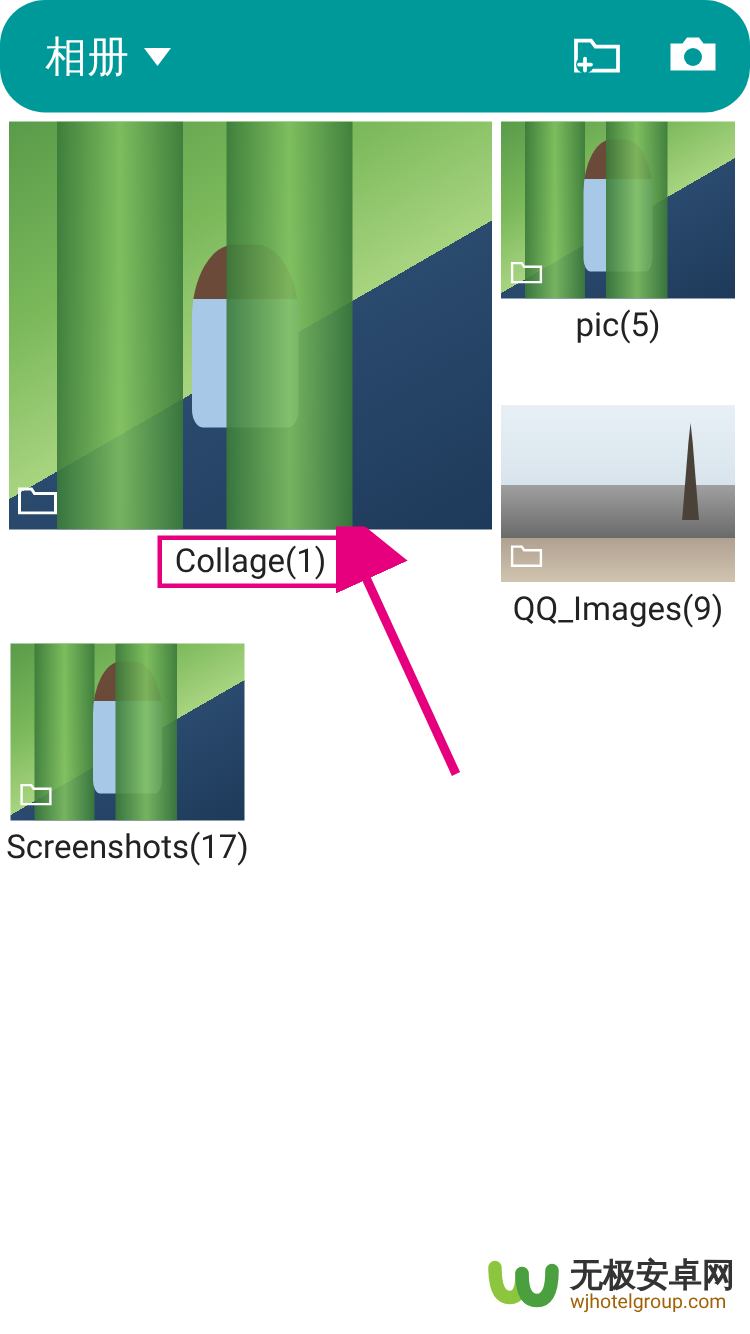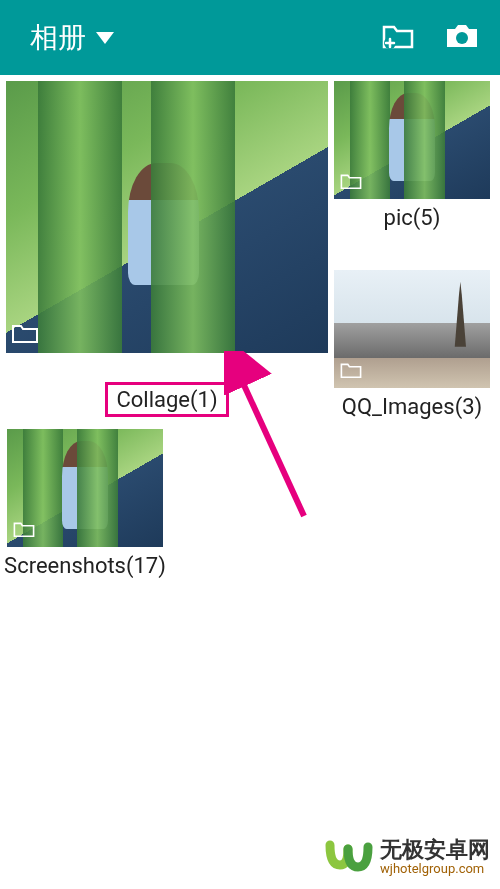--- a/index.html
+++ b/index.html
@@ -11,20 +11,21 @@
     position: relative;
     overflow: hidden;
   }
   .header {
     height: 75px;
     background: #009999;
     display: flex;
     align-items: center;
     padding: 0 20px 0 30px;
     color: #fff;
+    border-radius: 30px;
   }
   .header-title {
     font-size: 28px;
     font-weight: 400;
     display: flex;
     align-items: center;
   }
   .header-title .dropdown-arrow {
     margin-left: 10px;
     display: inline-flex;
@@ -69,21 +70,21 @@
     font-size: 22px;
     color: #222;
     padding: 6px 0 8px;
   }
   .album-label.boxed {
     display: inline-block;
     border: 3px solid #e6007e;
     padding: 2px 8px;
     margin: 4px auto 6px;
   }
-  .label-wrap { text-align: center; margin-top: 25px; }
+  .label-wrap { text-align: center; }
   .folder-icon {
     position: absolute;
     bottom: 6px;
     left: 6px;
   }
   
   .bamboo-bg {
     background: linear-gradient(150deg, #5a9b4a 0%, #7ab85a 30%, #a8d480 55%, #2a4a6e 55%, #1e3a5a 100%);
   }
   .bamboo-bg::before, .bamboo-bg::after {
@@ -213,21 +214,21 @@
       <div class="album-label">pic(5)</div>
     </div>
     <div class="album-small">
       <div class="album-thumb mountain-bg">
         <span class="folder-icon">
           <svg width="22" height="16" viewBox="0 0 26 20">
               <path d="M1 3 L9 3 L11 6 L25 6 L25 19 L1 19 Z" fill="none" stroke="#fff" stroke-width="2"></path>
             </svg>
         </span>
       </div>
-      <div class="album-label">QQ_Images(3)</div>
+      <div class="album-label">QQ_Images(9)</div>
     </div>
   </div>
 
   <div class="row-break"></div>
 
   <div class="screenshots-col">
     <div class="album-small">
       <div class="album-thumb bamboo-bg">
         <div class="person-blob"></div>
         <span class="folder-icon">

